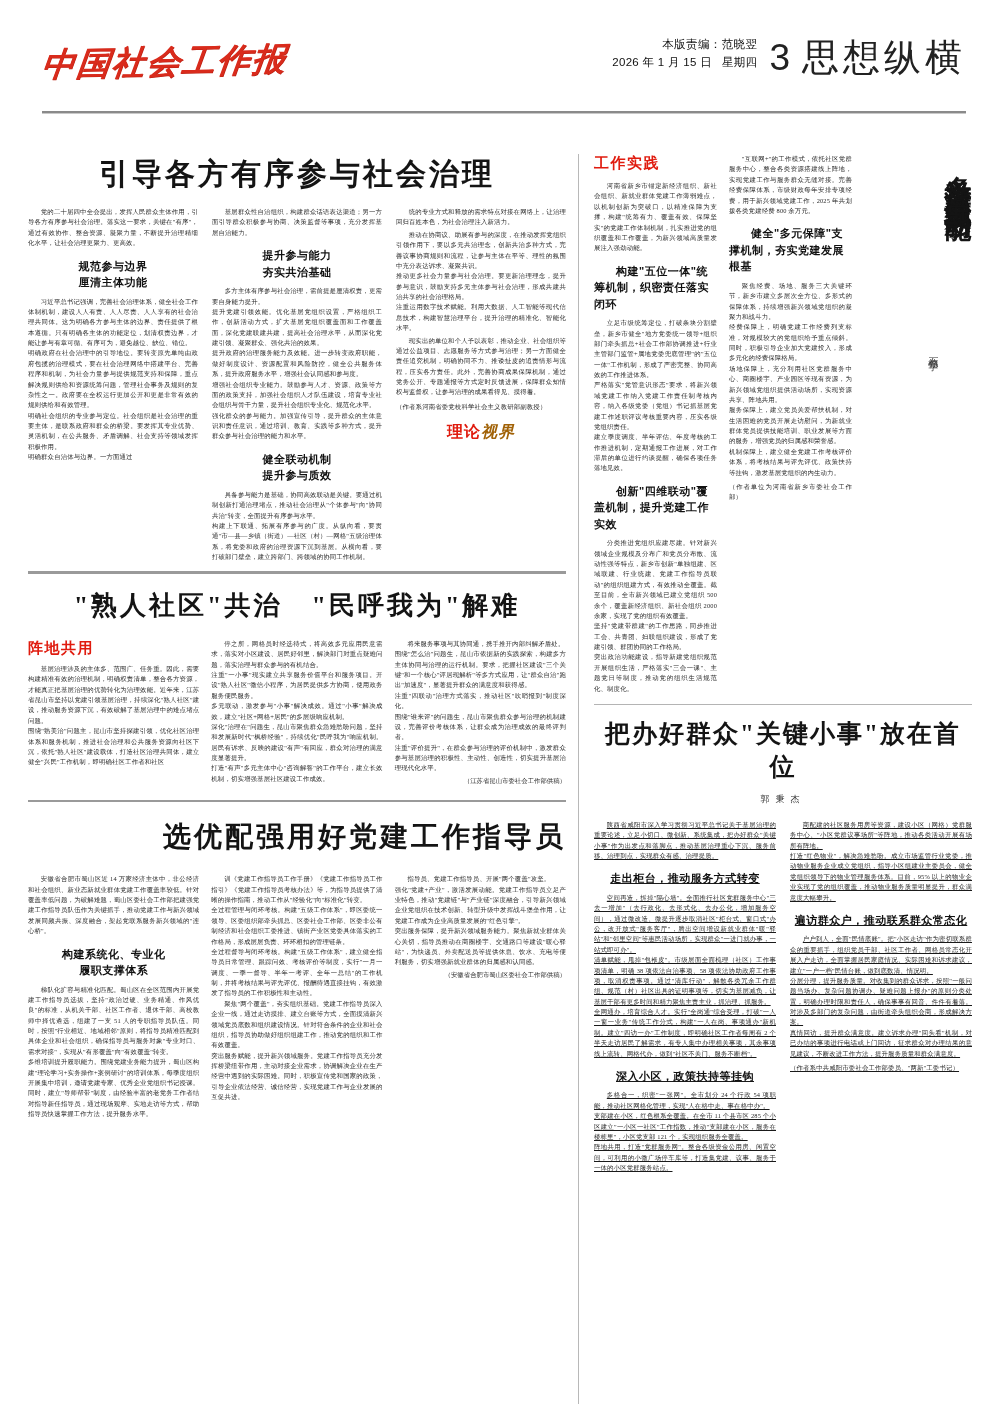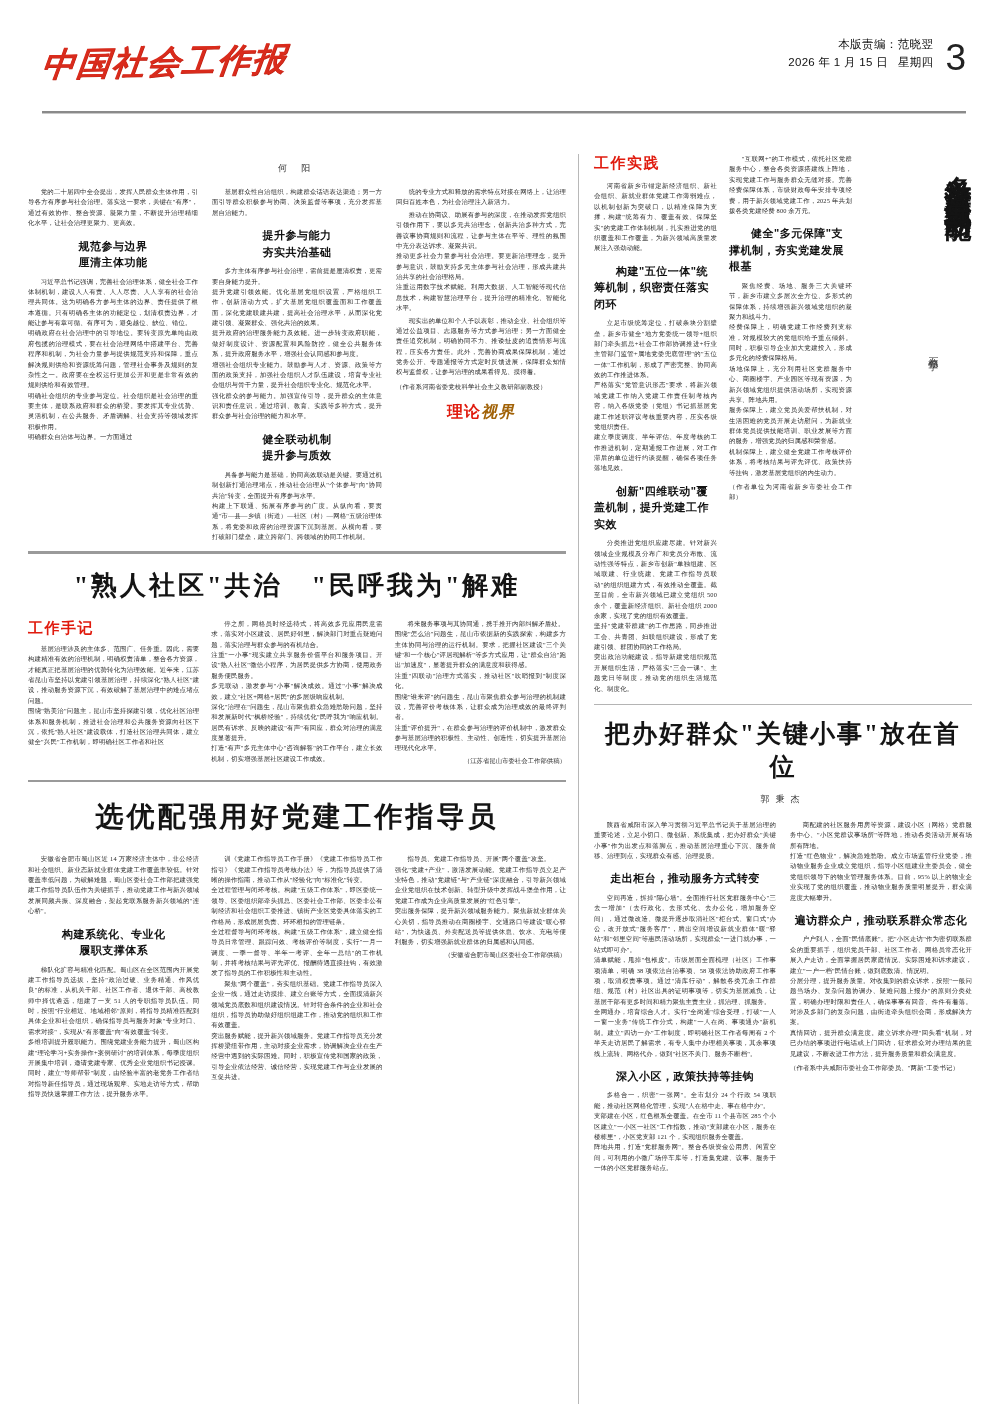--- a/index.html
+++ b/index.html
@@ -260,30 +260,31 @@
   <div class="masthead">
     <div class="masthead-logo">中国社会工作报</div>
     <div class="masthead-right">
       <div class="masthead-meta">
         <div class="editor">本版责编：范晓翌</div>
         <div class="date">
           <span>2026 年 1 月 15 日</span><span class="weekday">星期四</span>
         </div>
       </div>
       <div class="page-no">3</div>
+      <div class="section-name">思想纵横</div>
     </div>
     <div class="masthead-rule"></div>
   </div>
 
   <div class="v-divider"></div>
 
   <div class="left-block">
 
     <div>
-      <div class="byline">何 阳</div>
+      <div class="art-title" style="font-size:30px;">引导各方有序参与社会治理</div>
 
       <div class="cols2" style="margin-top:12px;">
         <div>
           <div class="body-col" style="white-space:pre-wrap;text-indent:2em;">党的二十届四中全会提出，发挥人民群众主体作用，引导各方有序参与社会治理。落实这一要求，关键在"有序"，通过有效协作、整合资源、凝聚力量，不断提升治理精细化水平，让社会治理更聚力、更高效。</div>
           <div class="sub-head" style="white-space:pre-line;">规范参与边界
 厘清主体功能</div>
           <div class="body-col" style="white-space:pre-wrap;text-indent:2em;">习近平总书记强调，完善社会治理体系，健全社会工作体制机制，建设人人有责、人人尽责、人人享有的社会治理共同体。这为明确各方参与主体的边界、责任提供了根本遵循。只有明确各主体的功能定位，划清权责边界，才能让参与有章可循、有序可为，避免越位、缺位、错位。
 明确政府在社会治理中的引导地位。要转变原先单纯由政府包揽的治理模式，要在社会治理网络中搭建平台、完善程序和机制，为社会力量参与提供规范支持和保障，重点解决规则供给和资源统筹问题，管理社会事务及规则的复杂性之一。政府要在全权运行更加公开和更是非常有效的规则供给和有效管理。
 明确社会组织的专业参与定位。社会组织是社会治理的重要主体，是联系政府和群众的桥梁。要发挥其专业优势、灵活机制，在公共服务、矛盾调解、社会支持等领域发挥积极作用。
 明确群众自治体与边界。一方面通过</div>
@@ -315,21 +316,21 @@
         </div>
       </div>
     </div>
 
     <div class="rule-thick"></div>
 
     <div>
       <div class="art-title" style="font-size:26px;margin-top:14px;">"熟人社区"共治　"民呼我为"解难</div>
       <div class="cols3" style="margin-top:16px;">
         <div>
-          <div class="tag-red">工作手记</div>
+          <div class="tag-red">阵地共用</div>
           <div class="body-col" style="margin-top:6px;white-space:pre-wrap;text-indent:2em;">基层治理涉及的主体多、范围广、任务重。因此，需要构建精准有效的治理机制，明确权责清单，整合各方资源，才能真正把基层治理的优势转化为治理效能。近年来，江苏省昆山市坚持以党建引领基层治理，持续深化"熟人社区"建设，推动服务资源下沉，有效破解了基层治理中的难点堵点问题。
 围绕"熟美治"问题主，昆山市坚持探建引领，优化社区治理体系和服务机制，推进社会治理和公共服务资源向社区下沉，依托"熟人社区"建设载体，打造社区治理共同体，建立健全"兴民"工作机制，即明确社区工作者和社区</div>
         </div>
         <div>
           <div class="body-col" style="white-space:pre-wrap;text-indent:2em;">停之所，网格员时经选待式，将高效多元应用民意需求，落实对小区建设、居民好邻里，解决部门对重点疑难问题，落实治理与群众参与的有机结合。
 注重"一小事"现实建立共享服务价值平台和服务项目。开设"熟人社区"微信小程序，为居民提供多方协商，使用政务服务便民服务。
 多元联动，激发参与"小事"解决成效。通过"小事"解决成效，建立"社区+网格+居民"的多层级响应机制。
 深化"治理在"问题生，昆山市聚焦群众急难愁盼问题，坚持和发展新时代"枫桥经验"，持续优化"民呼我为"响应机制。居民有诉求、反映的建设"有声"有回应，群众对治理的满意度显著提升。
 打造"有声"多元主体中心"咨询解答"的工作平台，建立长效机制，切实增强基层社区建设工作成效。</div>
         </div>
@@ -340,21 +341,21 @@
 围绕"谁来评"的问题生，昆山市聚焦群众参与治理的机制建设，完善评价考核体系，让群众成为治理成效的最终评判者。
 注重"评价提升"，在群众参与治理的评价机制中，激发群众参与基层治理的积极性、主动性、创造性，切实提升基层治理现代化水平。</div>
           <div class="source-note">（江苏省昆山市委社会工作部供稿）</div>
         </div>
       </div>
     </div>
 
     <div class="rule-thick" style="margin-top:14px;"></div>
 
     <div>
-      <div class="art-title" style="font-size:28px;margin-top:16px;">选优配强用好党建工作指导员</div>
+      <div class="art-title" style="font-size:28px;margin-top:16px;text-align:right;">选优配强用好党建工作指导员</div>
       <div class="cols3" style="margin-top:18px;">
         <div>
           <div class="body-col" style="white-space:pre-wrap;text-indent:2em;">安徽省合肥市蜀山区近 14 万家经济主体中，非公经济和社会组织、新业态新就业群体党建工作覆盖率较低。针对覆盖率低问题，为破解难题，蜀山区委社会工作部把建强党建工作指导员队伍作为关键抓手，推动党建工作与新兴领域发展同频共振、深度融合，架起党联系服务新兴领域的"连心桥"。</div>
           <div class="sub-head" style="white-space:pre-line;">构建系统化、专业化
 履职支撑体系</div>
           <div class="body-col" style="white-space:pre-wrap;text-indent:2em;">梯队化扩容与精准化匹配。蜀山区在全区范围内开展党建工作指导员选拔，坚持"政治过硬、业务精通、作风优良"的标准，从机关干部、社区工作者、退休干部、高校教师中择优遴选，组建了一支 51 人的专职指导员队伍。同时，按照"行业相近、地域相邻"原则，将指导员精准匹配到具体企业和社会组织，确保指导员与服务对象"专业对口、需求对接"，实现从"有形覆盖"向"有效覆盖"转变。
 多维培训提升履职能力。围绕党建业务能力提升，蜀山区构建"理论学习+实务操作+案例研讨"的培训体系，每季度组织开展集中培训，邀请党建专家、优秀企业党组织书记授课。同时，建立"导师帮带"制度，由经验丰富的老党务工作者结对指导新任指导员，通过现场观摩、实地走访等方式，帮助指导员快速掌握工作方法，提升服务水平。</div>
         </div>
         <div>
           <div class="body-col" style="white-space:pre-wrap;text-indent:2em;">训《党建工作指导员工作手册》《党建工作指导员工作指引》《党建工作指导员考核办法》等，为指导员提供了清晰的操作指南，推动工作从"经验化"向"标准化"转变。
@@ -408,21 +409,21 @@
           </div>
         </div>
       </div>
     </div>
 
     <div class="rule-thin" style="margin-top:10px;"></div>
 
     <div style="margin-top:12px;">
       <div class="rb-title">把办好群众"关键小事"放在首位</div>
       <div class="byline" style="margin-top:10px;">郭秉杰</div>
-      <div class="cols2" style="margin-top:14px;">
+      <div class="cols2" style="margin-top:14px;text-decoration:underline;">
         <div>
           <div class="body-col" style="white-space:pre-wrap;text-indent:2em;">陕西省咸阳市深入学习贯彻习近平总书记关于基层治理的重要论述，立足小切口、微创新、系统集成，把办好群众"关键小事"作为出发点和落脚点，推动基层治理重心下沉、服务前移、治理到点，实现群众有感、治理提质。</div>
           <div class="sub-head">走出柜台，推动服务方式转变</div>
           <div class="body-col" style="white-space:pre-wrap;text-indent:2em;">空间再造，拆掉"隔心墙"。全面推行社区党群服务中心"三去一增加"（去行政化、去形式化、去办公化，增加服务空间），通过微改造、微提升逐步取消社区"柜台式、窗口式"办公，改开放式"服务客厅"，腾出空间增设新就业群体"暖"驿站"和"邻里空间"等惠民活动场所，实现群众"一进门就办事，一站式即可办"。
 清单赋能，甩掉"包袱皮"。市级层面全面梳理（社区）工作事项清单，明确 38 项依法自治事项、58 项依法协助政府工作事项，取消权责事项。通过"清库行动"，解散各类冗余工作群组、规范（村）社区出具的证明事项等，切实为基层减负，让基层干部有更多时间和精力聚焦主责主业，抓治理、抓服务。
 全网通办，培育综合人才。实行"全岗通"综合受理，打破"一人一窗一业务"传统工作分式，构建"一人在岗、事项通办"新机制。建立"四访一办"工作制度，即明确社区工作者每周有 2 个半天走访居民了解需求，有专人集中办理相关事项，其余事项线上流转、网格代办，做到"社区不关门、服务不断档"。</div>
           <div class="sub-head">深入小区，政策扶持等挂钩</div>
           <div class="body-col" style="white-space:pre-wrap;text-indent:2em;">多格合一，织密"一张网"。全市划分 24 个行政 54 项职能，推动社区网格化管理，实现"人在格中走、事在格中办"。
 支部建在小区，红色根系全覆盖。在全市 11 个县市区 285 个小区建立"一小区一社区"工作指数，推动"支部建在小区，服务在楼栋里"，小区党支部 121 个，实现组织服务全覆盖。
 阵地共用，打造"党群服务网"。整合各级资金公用房、闲置空间，可利用的小微广场停车库等，打造集党建、议事、服务于一体的小区党群服务站点。</div>

